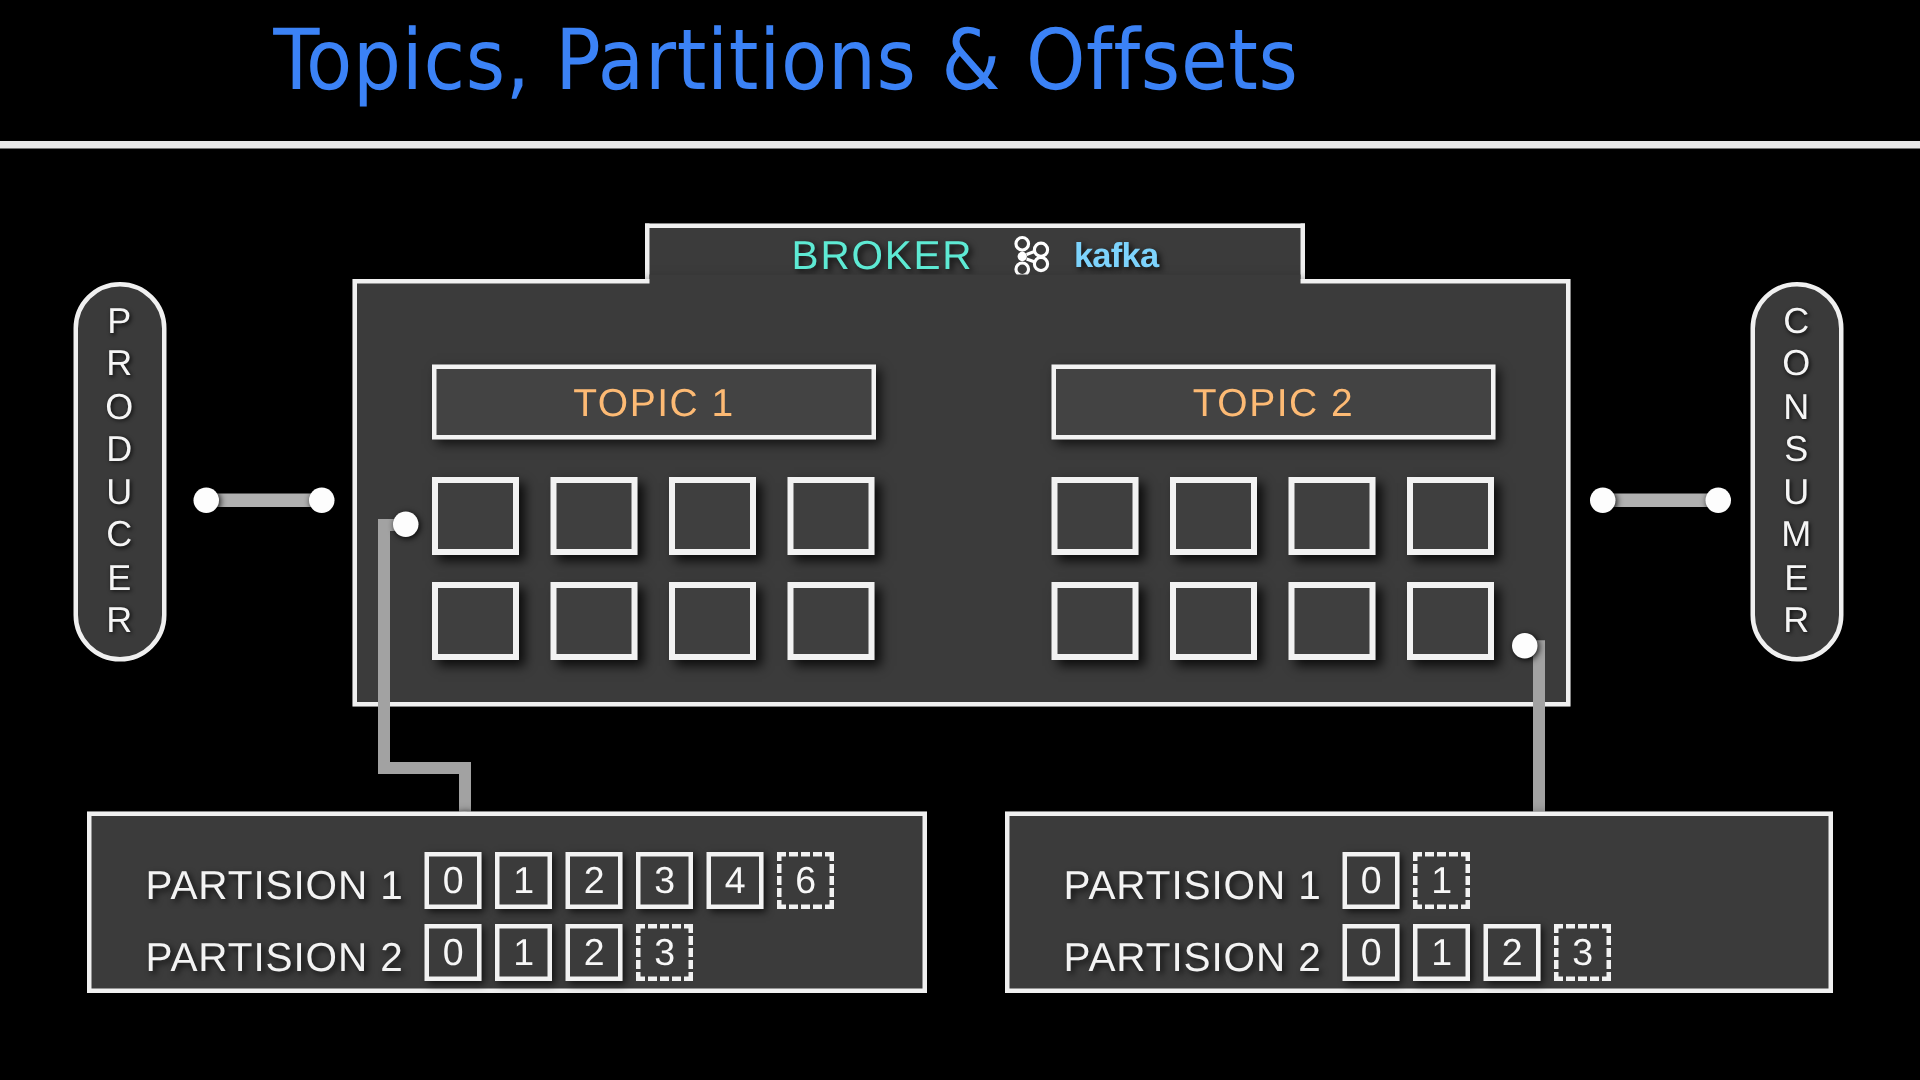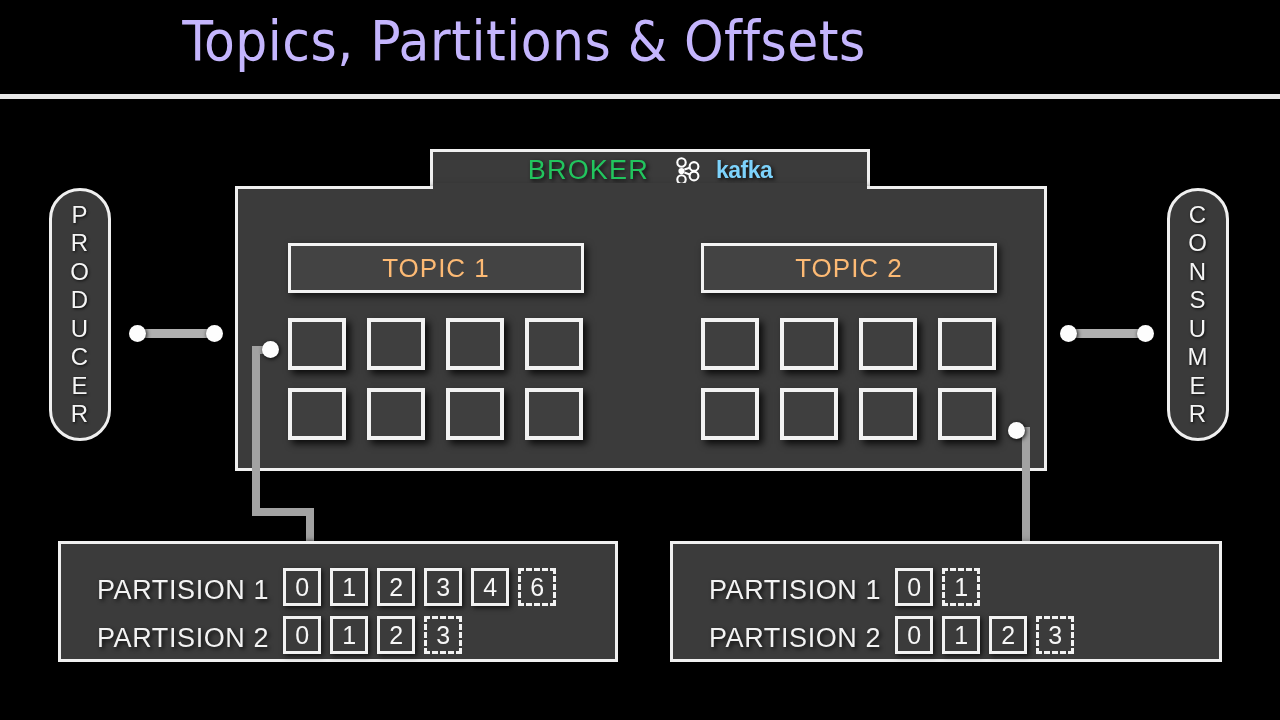--- a/index.html
+++ b/index.html
@@ -14,21 +14,21 @@
     width: 1280px; height: 720px;
     background: #000;
   }
 
   
   .title {
     position: absolute;
     left: 0; top: 8px;
     width: 1048px;
     text-align: center;
-    color: #c4b5fd;
+    color: #3b82f6;
     font-family: "DejaVu Sans Condensed", "Liberation Sans Narrow", "Liberation Sans", sans-serif;
     font-size: 56px;
     font-weight: 400;
     letter-spacing: 0.5px;
     line-height: 66px;
     white-space: nowrap;
   }
   .title-rule {
     position: absolute;
     left: 0; top: 94px;
@@ -44,21 +44,21 @@
     background: #3b3b3b;
     border: 3px solid #f0f0f0;
     border-bottom: none;
     display: flex;
     align-items: center;
     justify-content: center;
     gap: 26px;
     box-shadow: 3px 3px 7px rgba(0,0,0,0.85);
   }
   .broker-label {
-    color: #22c55e;
+    color: #5eead4;
     font-size: 27px;
     letter-spacing: 1.2px;
     text-shadow: 2px 2px 4px rgba(0,0,0,0.8);
   }
   .kafka-logo {
     display: flex;
     align-items: center;
     gap: 7px;
   }
   .kafka-mark { display: block; }

